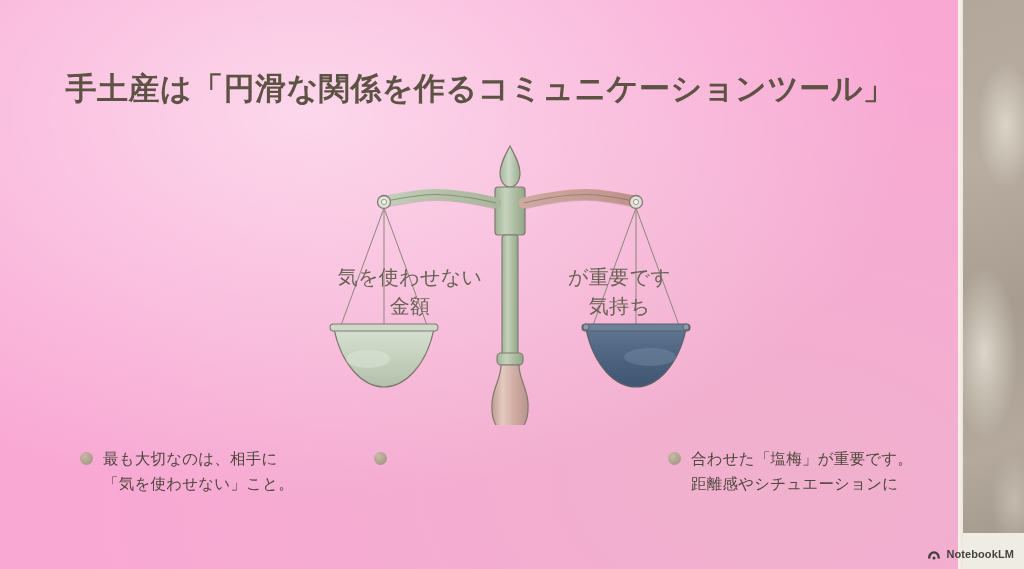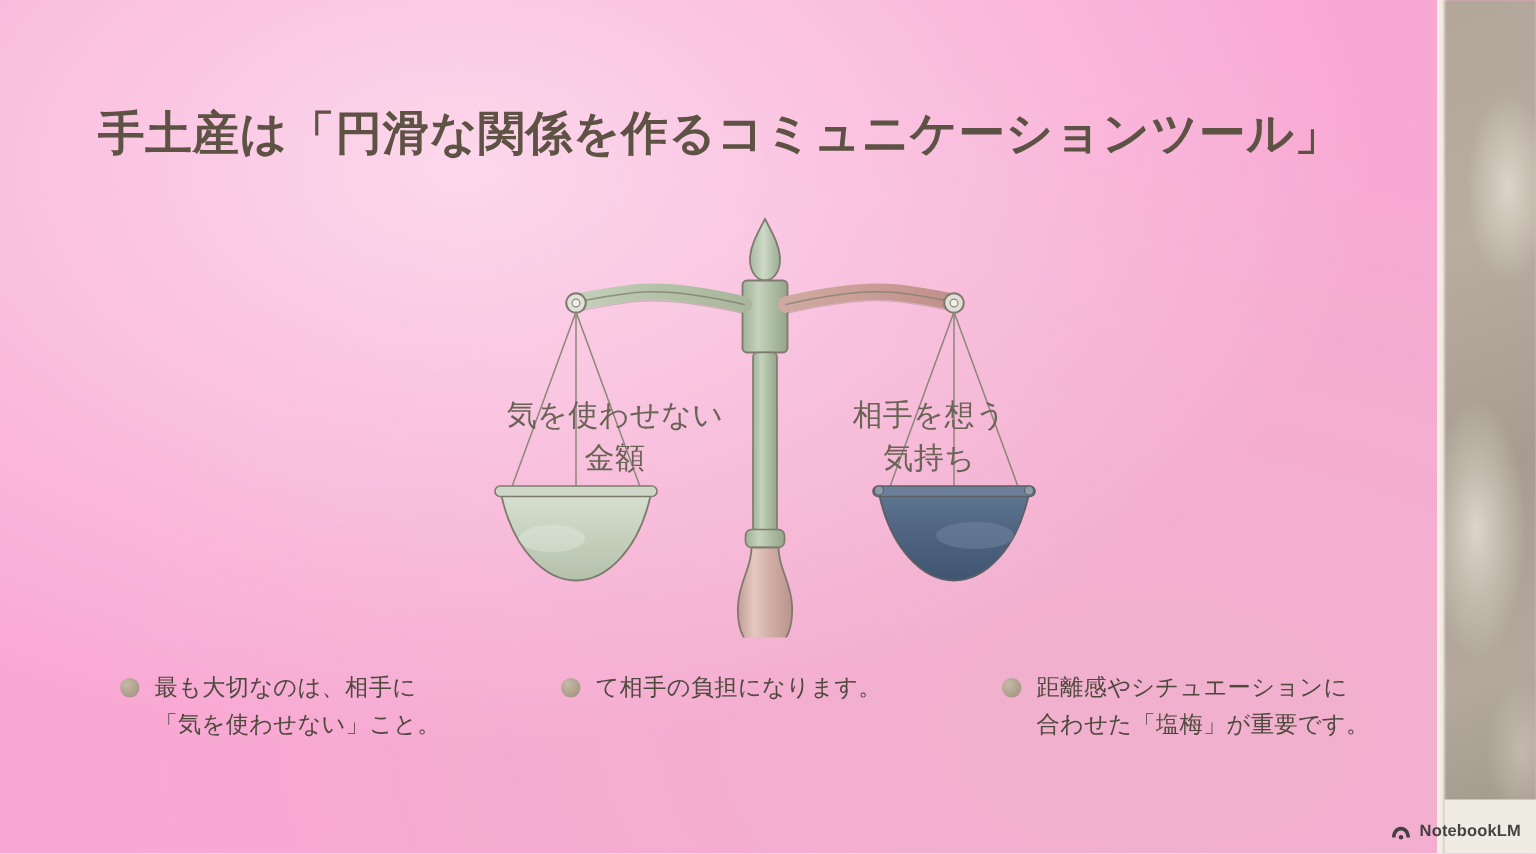--- a/index.html
+++ b/index.html
@@ -291,46 +291,45 @@
       </g>
     </svg>
   </div>
 
   <div class="pan-label left">
     <span>気を使わせない</span><br>
     <span>金額</span>
   </div>
 
   <div class="pan-label right">
-    <span>相手を想う</span><br>
+    <span>が重要です</span><br>
     <span>気持ち</span>
   </div>
 
   <div class="notes">
 
     <div class="note">
       <span class="note-dot"></span>
       <span class="note-text">
         <span class="ln">最も大切なのは、相手に</span>
         <span class="ln">「気を使わせない」こと。</span>
       </span>
     </div>
 
     <div class="note">
       <span class="note-dot"></span>
       <span class="note-text">
-        <span class="ln">て相手の負担になります。</span>
       </span>
     </div>
 
     <div class="note">
       <span class="note-dot"></span>
       <span class="note-text">
+        <span class="ln">合わせた「塩梅」が重要です。</span>
         <span class="ln">距離感やシチュエーションに</span>
-        <span class="ln">合わせた「塩梅」が重要です。</span>
       </span>
     </div>
 
   </div>
 
   <div class="watermark">
     <svg class="wm-icon" width="14" height="12" viewBox="0 0 14 12" xmlns="http://www.w3.org/2000/svg">
       <path d="M1 10.4 C1 6.2 3.6 3.2 7 3.2 C10.4 3.2 13 6.2 13 10.4 L10.6 10.4 C10.6 7.6 9.1 5.6 7 5.6 C4.9 5.6 3.4 7.6 3.4 10.4 Z" fill="#3a3a38"></path>
       <circle cx="7" cy="10.1" r="1.5" fill="#3a3a38"></circle>
     </svg>

